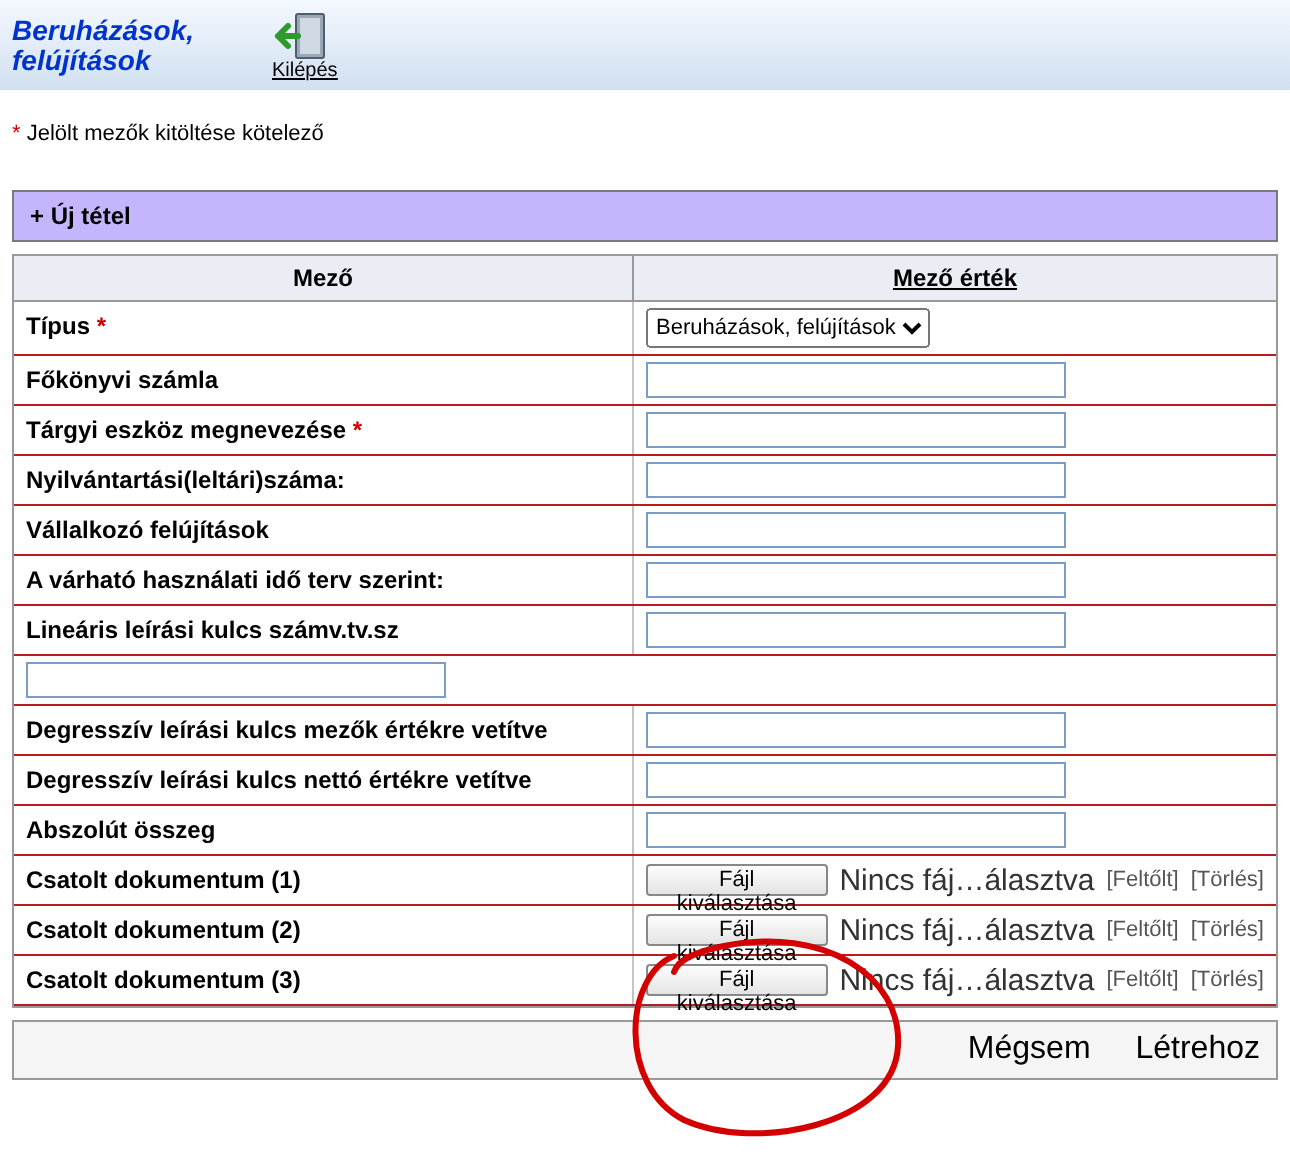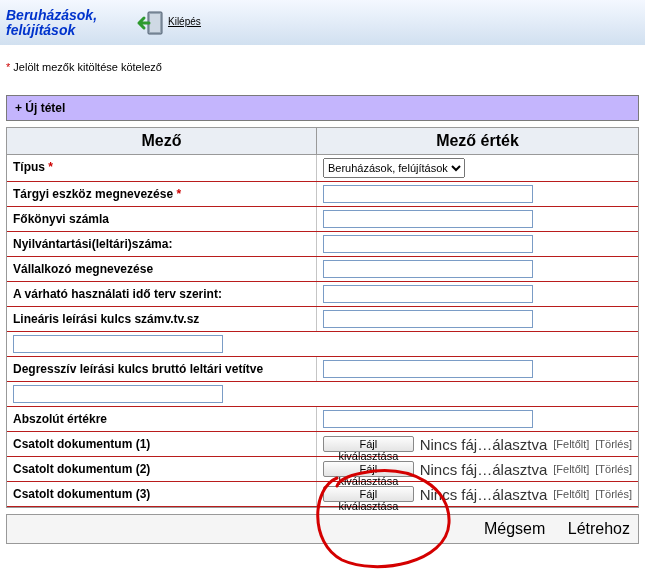--- a/index.html
+++ b/index.html
@@ -23,21 +23,21 @@
   .title {
     font-weight: bold;
     font-style: italic;
     color: #0033cc;
     font-size: 14px;
     line-height: 1.05;
     width: 120px;
   }
   .exit-block {
     display: flex;
-    flex-direction: row;
+    flex-direction: column;
     align-items: center;
     margin-left: 10px;
     cursor: pointer;
     text-decoration: underline;
   }
   .exit-icon-svg { display:block; }
   .exit-label {
     font-size: 10px;
     text-decoration: underline;
     color: #000;
@@ -69,24 +69,24 @@
 
   .col-headers {
     display: flex;
     background: #eaeef4;
     border-bottom: 1px solid #999;
   }
   .col-headers > div {
     font-weight: bold;
     text-align: center;
     padding: 4px 0;
-    font-size: 16px;
+    font-size: 12px;
   }
   .col-left  { width: 310px; border-right: 1px solid #999; }
-  .col-right { flex: 1; }
+  .col-right { flex: 1; text-decoration: underline; }
 
   .row {
     display: flex;
     border-bottom: 1px solid #b91c1c;
   }
   .row:last-child { border-bottom: none; }
   .label-cell {
     width: 310px;
     border-right: 1px solid #c5c5c5;
     padding: 5px 6px;
@@ -188,44 +188,44 @@
       <span>Típus</span> <span class="star">*</span>
     </div>
     <div class="value-cell">
       <select>
         <option>Beruházások, felújítások</option>
       </select>
     </div>
   </div>
 
   <div class="row">
+    <div class="label-cell">Főkönyvi számla</div>
+    <div class="value-cell">
+      <input type="text" value="" style="">
+    </div>
+  </div>
+
+  <div class="row">
     <div class="label-cell">
       <span>Tárgyi eszköz megnevezése</span> <span class="star">*</span>
     </div>
     <div class="value-cell">
       <input type="text" value="" style="">
     </div>
   </div>
 
   <div class="row">
-    <div class="label-cell">Főkönyvi számla</div>
-    <div class="value-cell">
-      <input type="text" value="" style="">
-    </div>
-  </div>
-
-  <div class="row">
     <div class="label-cell">Nyilvántartási(leltári)száma:</div>
     <div class="value-cell">
       <input type="text" value="" style="">
     </div>
   </div>
 
   <div class="row">
-    <div class="label-cell">Vállalkozó megnevezése</div>
+    <div class="label-cell">Vállalkozó felújítások</div>
     <div class="value-cell">
       <input type="text" value="" style="">
     </div>
   </div>
 
   <div class="row">
     <div class="label-cell">A várható használati idő terv szerint:</div>
     <div class="value-cell">
       <input type="text" value="" style="">
     </div>
@@ -238,34 +238,35 @@
     </div>
   </div>
 
   <div class="row">
     <div class="value-cell">
       <input type="text" value="" style="">
     </div>
   </div>
 
   <div class="row">
-    <div class="label-cell">Degresszív leírási kulcs bruttó leltári vetítve</div>
-    <div class="value-cell">
-      <input type="text" value="" style="">
-    </div>
-  </div>
-
-  <div class="row">
-    <div class="value-cell">
-      <input type="text" value="" style="">
-    </div>
-  </div>
-
-  <div class="row">
-    <div class="label-cell">Abszolút értékre</div>
+    <div class="label-cell">Degresszív leírási kulcs mezők értékre vetítve</div>
+    <div class="value-cell">
+      <input type="text" value="" style="">
+    </div>
+  </div>
+
+  <div class="row">
+    <div class="label-cell">Degresszív leírási kulcs nettó értékre vetítve</div>
+    <div class="value-cell">
+      <input type="text" value="" style="">
+    </div>
+  </div>
+
+  <div class="row">
+    <div class="label-cell">Abszolút összeg</div>
     <div class="value-cell">
       <input type="text" value="" style="">
     </div>
   </div>
 
   <div class="row">
     <div class="label-cell">Csatolt dokumentum (1)</div>
     <div class="value-cell">
       <button class="file-btn">Fájl kiválasztása</button>
       <span class="file-status">Nincs fáj…álasztva</span>

